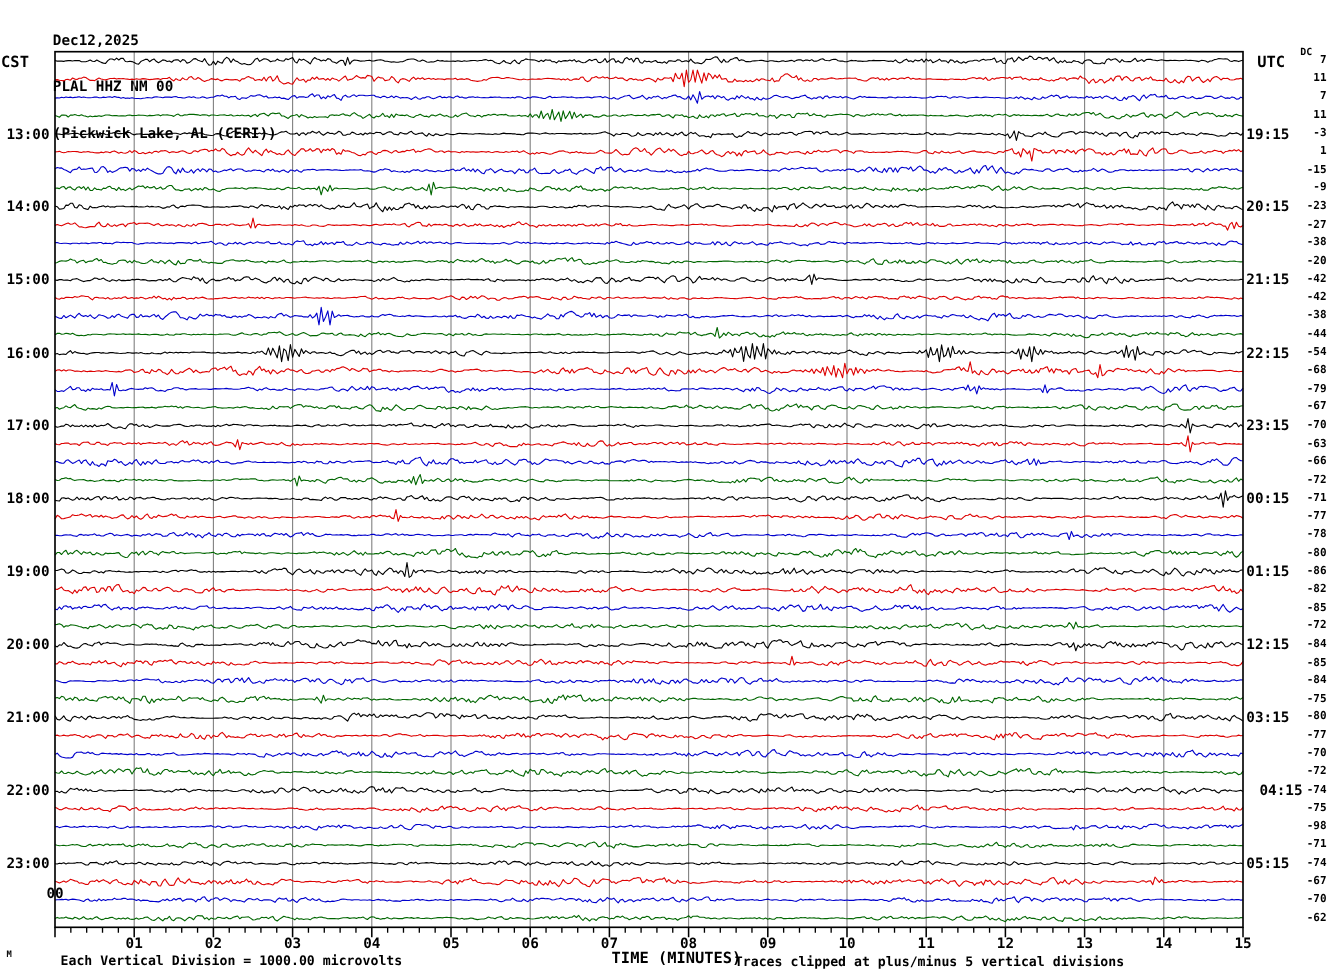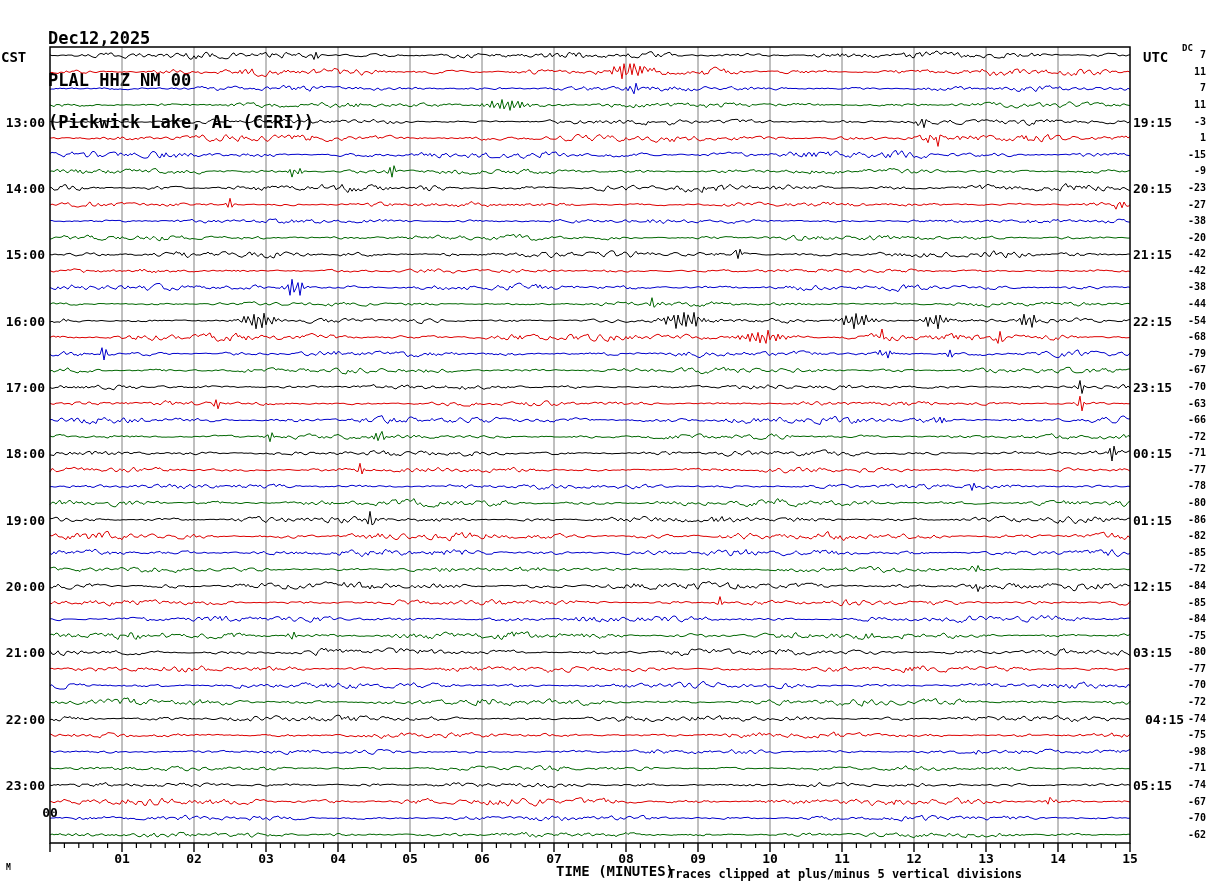--- a/index.html
+++ b/index.html
@@ -5,21 +5,21 @@
   html,body{margin:0;padding:0;background:#fff;}
   .page{
     position:relative;
     width:1210px;height:886px;
     background:#fff;
     font-family:"DejaVu Sans Mono","Liberation Mono",monospace;
     font-weight:bold;
     color:#000;
     overflow:hidden;
   }
-  .hdr{position:absolute;left:48px;top:3px;font-size:17px;line-height:14px;white-space:pre;}
+  .hdr{position:absolute;left:48px;top:3px;font-size:13px;line-height:14px;white-space:pre;}
   .cst{position:absolute;left:1px;top:49px;font-size:14px;}
   .utc{position:absolute;left:1143px;top:49px;font-size:14px;}
   .dclbl{position:absolute;left:1182px;top:43px;font-size:9px;}
   .hourL{position:absolute;left:0;width:45px;text-align:right;font-size:13px;height:14px;}
   .hourR{position:absolute;left:1133px;width:48px;text-align:left;font-size:13px;height:14px;}
   .dcv{position:absolute;left:1158px;width:48px;text-align:right;font-size:10px;height:12px;}
   .xt{position:absolute;width:28px;text-align:center;font-size:13px;top:851px;}
   .fl{position:absolute;left:55px;top:866px;font-size:12px;}
   .xtitle{position:absolute;left:540px;top:863px;width:150px;text-align:center;font-size:14px;}
   .fr{position:absolute;left:668px;top:867px;font-size:12px;}
@@ -272,15 +272,16 @@
       <div class="xt" style="top: 851px; left: 684px;">09</div>
       <div class="xt" style="top: 851px; left: 756px;">10</div>
       <div class="xt" style="top: 851px; left: 828px;">11</div>
       <div class="xt" style="top: 851px; left: 900px;">12</div>
       <div class="xt" style="top: 851px; left: 972px;">13</div>
       <div class="xt" style="top: 851px; left: 1044px;">14</div>
       <div class="xt" style="top: 851px; left: 1116px;">15</div>
     </div>
 
   <div class="wm">M</div>
+  <div class="fl">Each Vertical Division = 1000.00 microvolts</div>
   <div class="xtitle">TIME (MINUTES)</div>
   <div class="fr">Traces clipped at plus/minus 5 vertical divisions</div>
 </div>
 
 </body></html>

